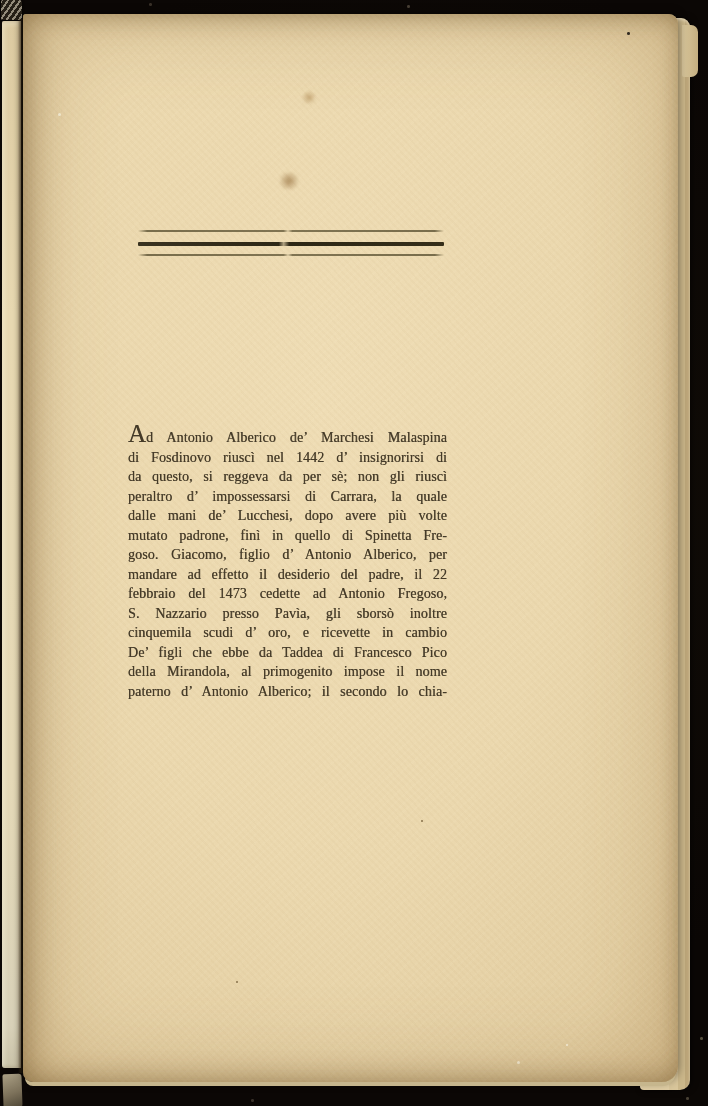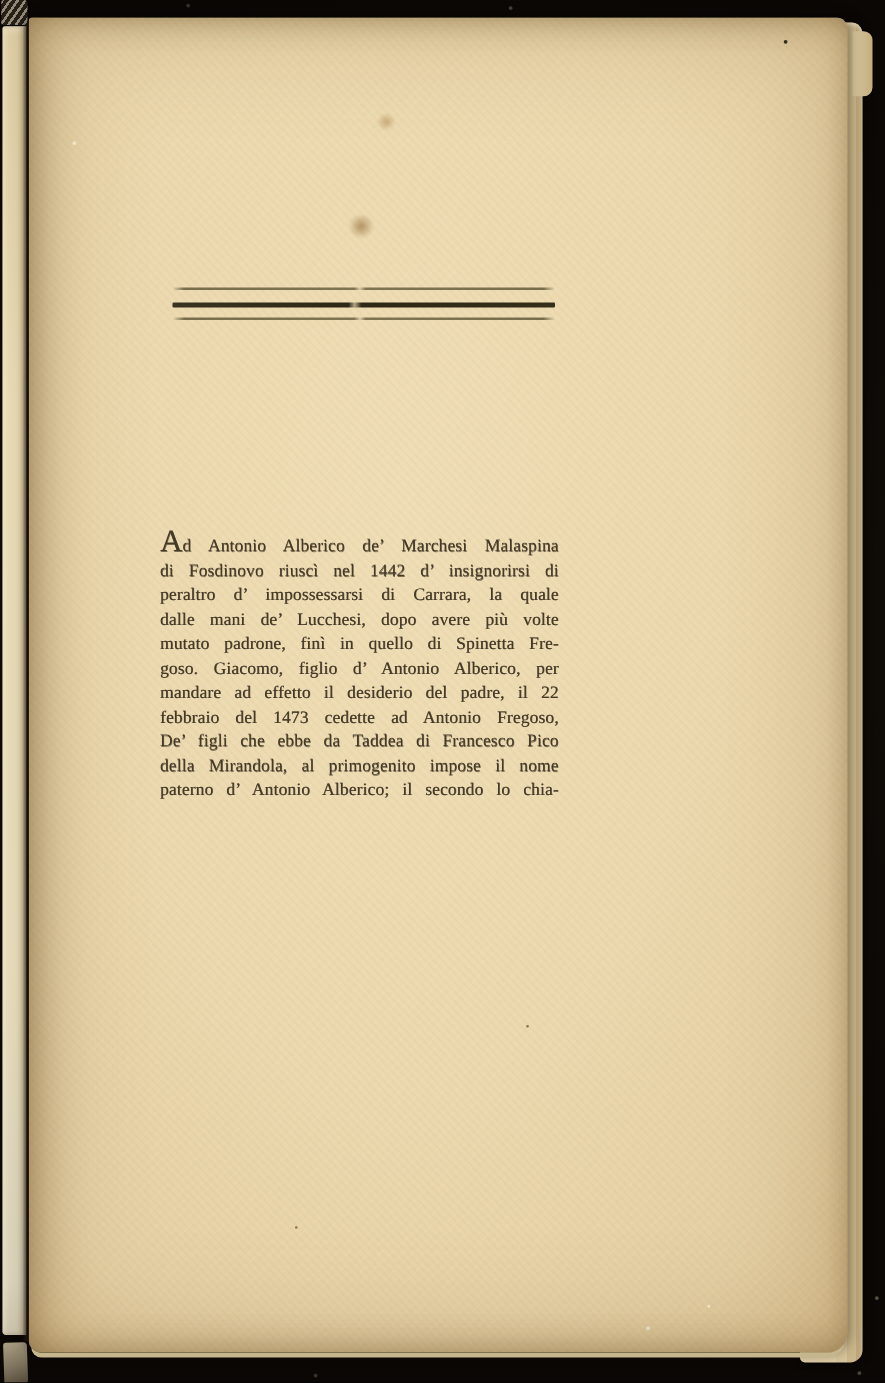--- a/index.html
+++ b/index.html
@@ -121,26 +121,29 @@
   <div id="page">
     <div id="rule">
       <div class="rule-thin"></div>
       <div class="rule-thick"></div>
       <div class="rule-thin"></div>
     </div>
 
     <div id="body-text">
         <div class="tline"><span class="initial">A</span>d Antonio Alberico de’ Marchesi Malaspina</div>
         <div class="tline">di Fosdinovo riuscì nel 1442 d’ insignorirsi di</div>
+        <div class="tline">da questo, si reggeva da per sè; non gli riuscì</div>
         <div class="tline">peraltro d’ impossessarsi di Carrara, la quale</div>
         <div class="tline">dalle mani de’ Lucchesi, dopo avere più volte</div>
         <div class="tline">mutato padrone, finì in quello di Spinetta Fre-</div>
         <div class="tline">goso. Giacomo, figlio d’ Antonio Alberico, per</div>
         <div class="tline">mandare ad effetto il desiderio del padre, il 22</div>
         <div class="tline">febbraio del 1473 cedette ad Antonio Fregoso,</div>
+        <div class="tline">S. Nazzario presso Pavìa, gli sborsò inoltre</div>
+        <div class="tline">cinquemila scudi d’ oro, e ricevette in cambio</div>
         <div class="tline">De’ figli che ebbe da Taddea di Francesco Pico</div>
         <div class="tline">della Mirandola, al primogenito impose il nome</div>
         <div class="tline">paterno d’ Antonio Alberico; il secondo lo chia-</div>
       </div>
 
     <div class="stain" id="stain-a"></div>
     <div class="stain" id="stain-b"></div>
     <div class="fleck" id="fleck-1"></div>
     <div class="fleck" id="fleck-2"></div>
     <div class="fleck" id="fleck-3"></div>

